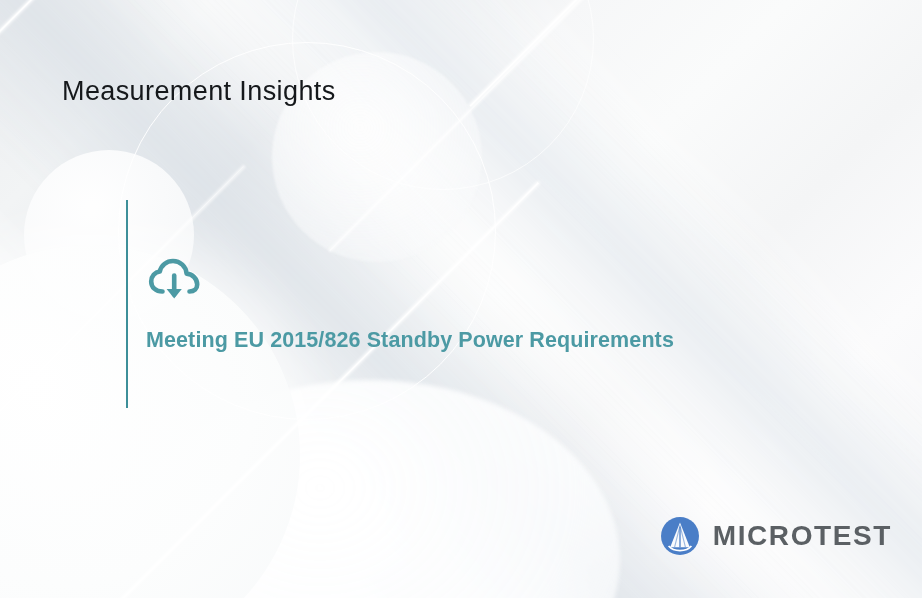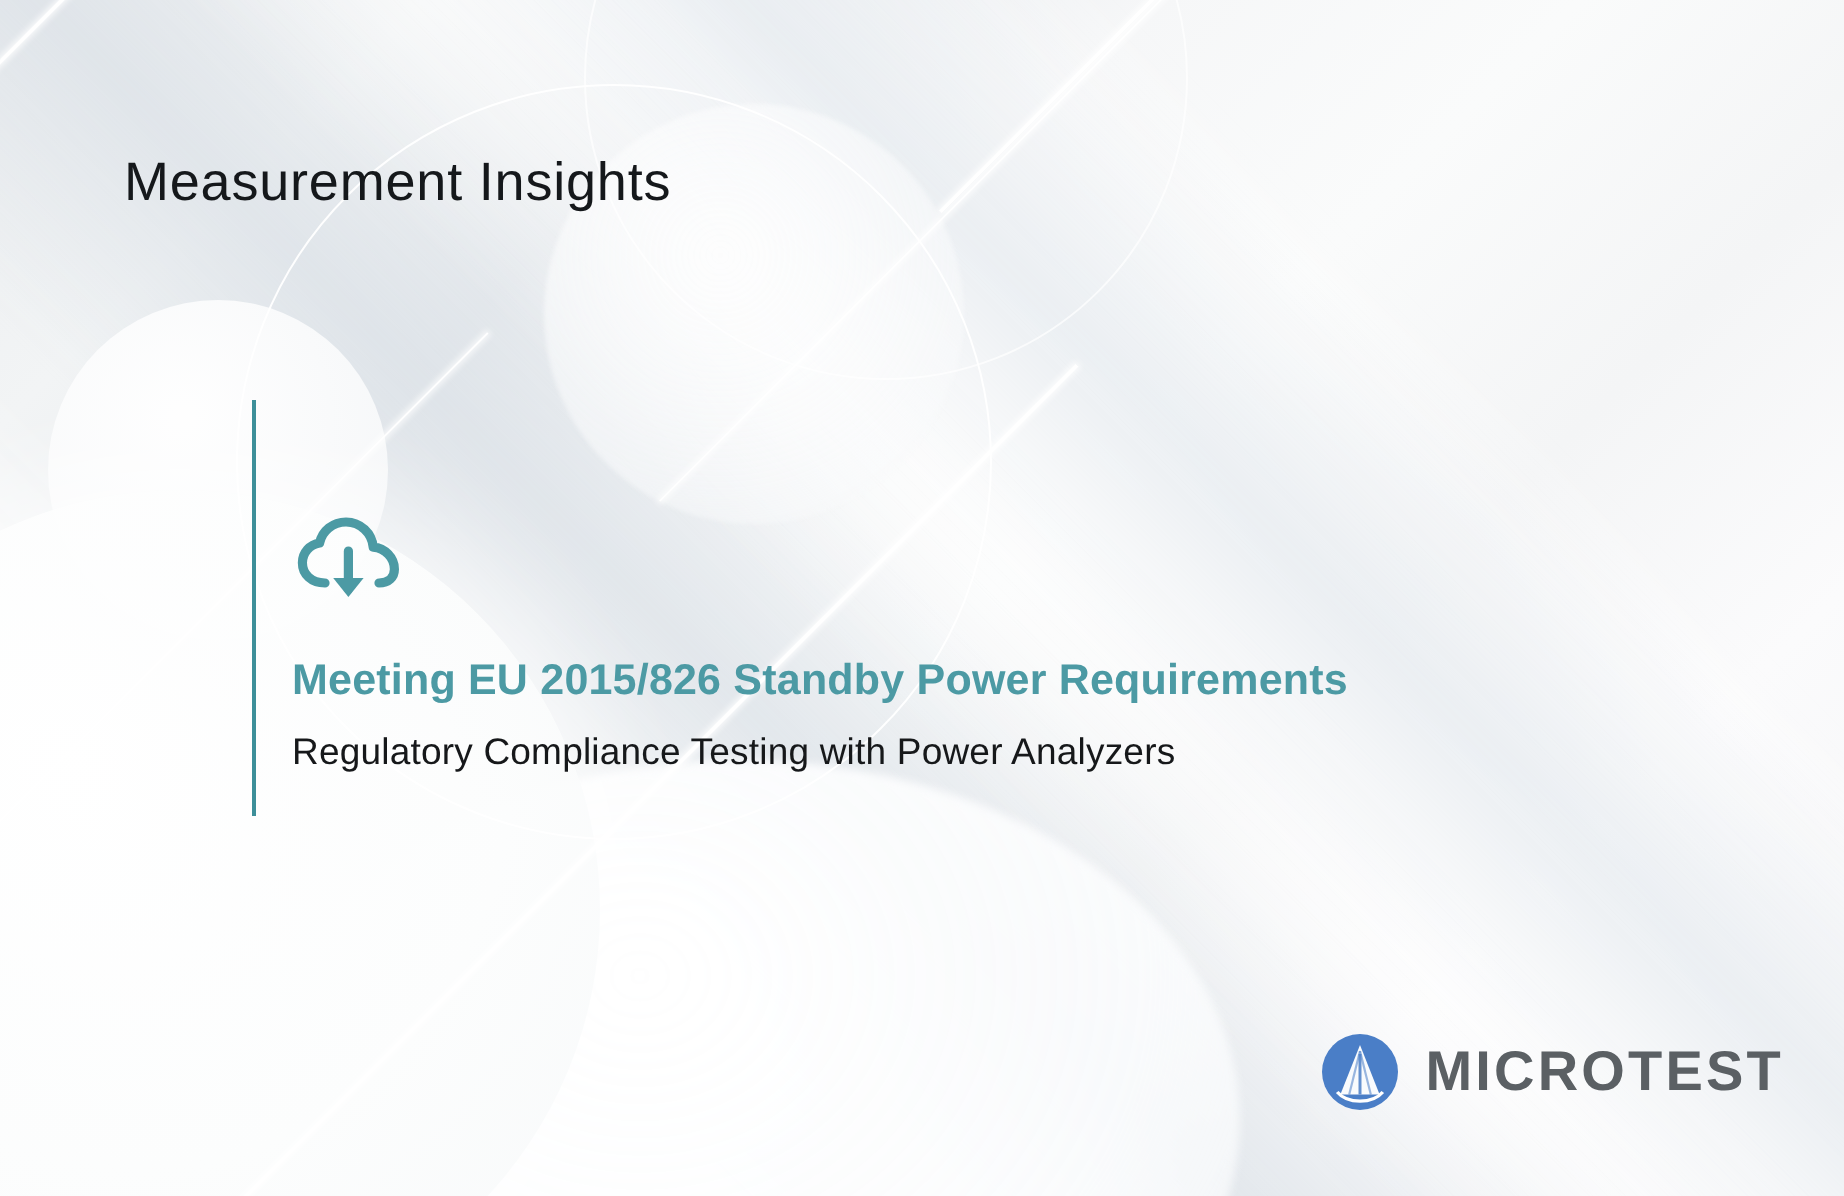--- a/index.html
+++ b/index.html
@@ -271,21 +271,20 @@
     <svg class="doc-icon" viewBox="0 0 58 48" fill="none" stroke="#4c9aa4" stroke-width="4.6" stroke-linecap="round" stroke-linejoin="round">
       <path d="M16.5 33.5 C9.6 33.5 5.2 29.1 5.2 23.4 C5.2 18.3 8.9 14.2 13.8 13.5
                C15.1 7.4 20.5 3.0 27.0 3.0 C34.2 3.0 40.1 8.6 40.6 15.6
                C46.6 16.1 51.2 20.9 51.2 26.6 C51.2 30.6 48.3 33.5 43.5 33.5"></path>
       <line x1="28.2" y1="17.5" x2="28.2" y2="36.5"></line>
       <path d="M20.6 31.0 L28.2 40.5 L35.8 31.0 Z" fill="#4c9aa4" stroke="none"></path>
     </svg>
 
     <h1 class="headline">Meeting EU 2015/826 Standby Power Requirements</h1>
 
-    <p class="subhead">Regulatory Compliance Testing with Power Analyzers</p>
   </div>
 
   <div class="brand">
     <svg class="brand-mark" viewBox="0 0 40 40">
       <circle cx="20" cy="20" r="19" fill="#4a7ec7"></circle>
       <path d="M20 6.5 L29.8 31.2 L10.2 31.2 Z" fill="#ffffff" opacity="0.97"></path>
       <path d="M20 11 L20 31.2" stroke="#4a7ec7" stroke-width="1.5" opacity="0.85"></path>
       <path d="M20 9.5 L14.6 31.2" stroke="#4a7ec7" stroke-width="1.1" opacity="0.55" fill="none"></path>
       <path d="M20 9.5 L25.4 31.2" stroke="#4a7ec7" stroke-width="1.1" opacity="0.55" fill="none"></path>
       <path d="M8.6 30.0 A13.2 9.2 0 0 0 31.4 30.0" stroke="#ffffff" stroke-width="1.7" fill="none"></path>

